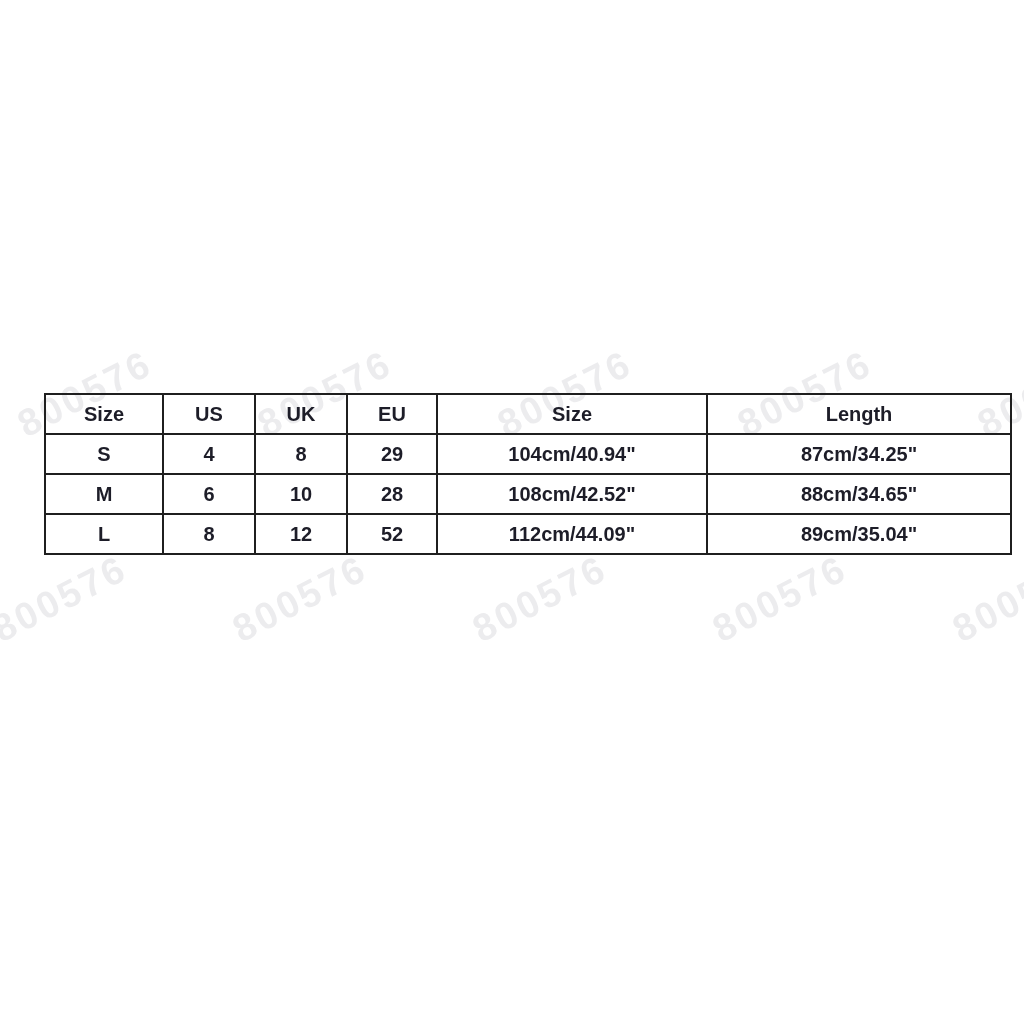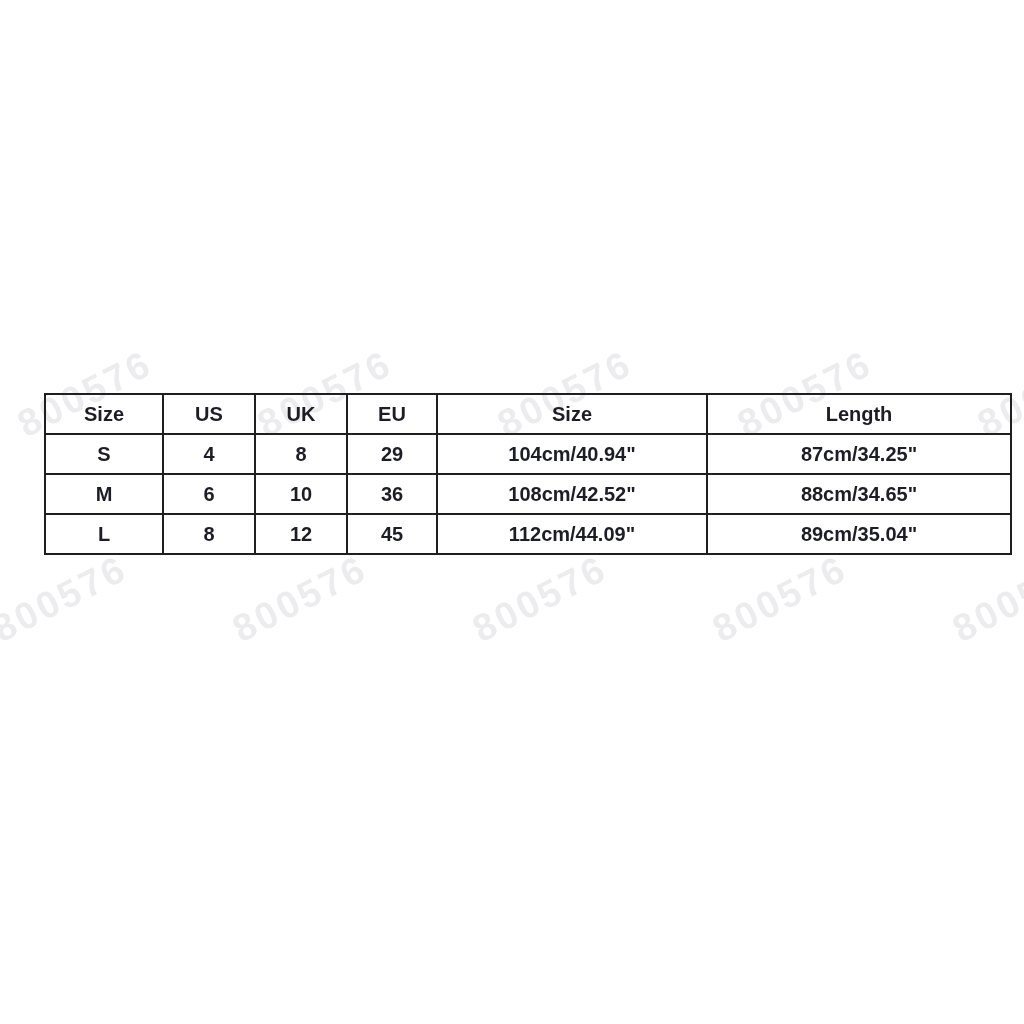--- a/index.html
+++ b/index.html
@@ -100,28 +100,28 @@
           <td>4</td>
           <td>8</td>
           <td>29</td>
           <td>104cm/40.94"</td>
           <td>87cm/34.25"</td>
         </tr>
         <tr>
           <td>M</td>
           <td>6</td>
           <td>10</td>
-          <td>36</td>
+          <td>28</td>
           <td>108cm/42.52"</td>
           <td>88cm/34.65"</td>
         </tr>
         <tr>
           <td>L</td>
           <td>8</td>
           <td>12</td>
-          <td>45</td>
+          <td>52</td>
           <td>112cm/44.09"</td>
           <td>89cm/35.04"</td>
         </tr>
       </tbody>
   </table>
 
 </div>
 
 </body></html>

